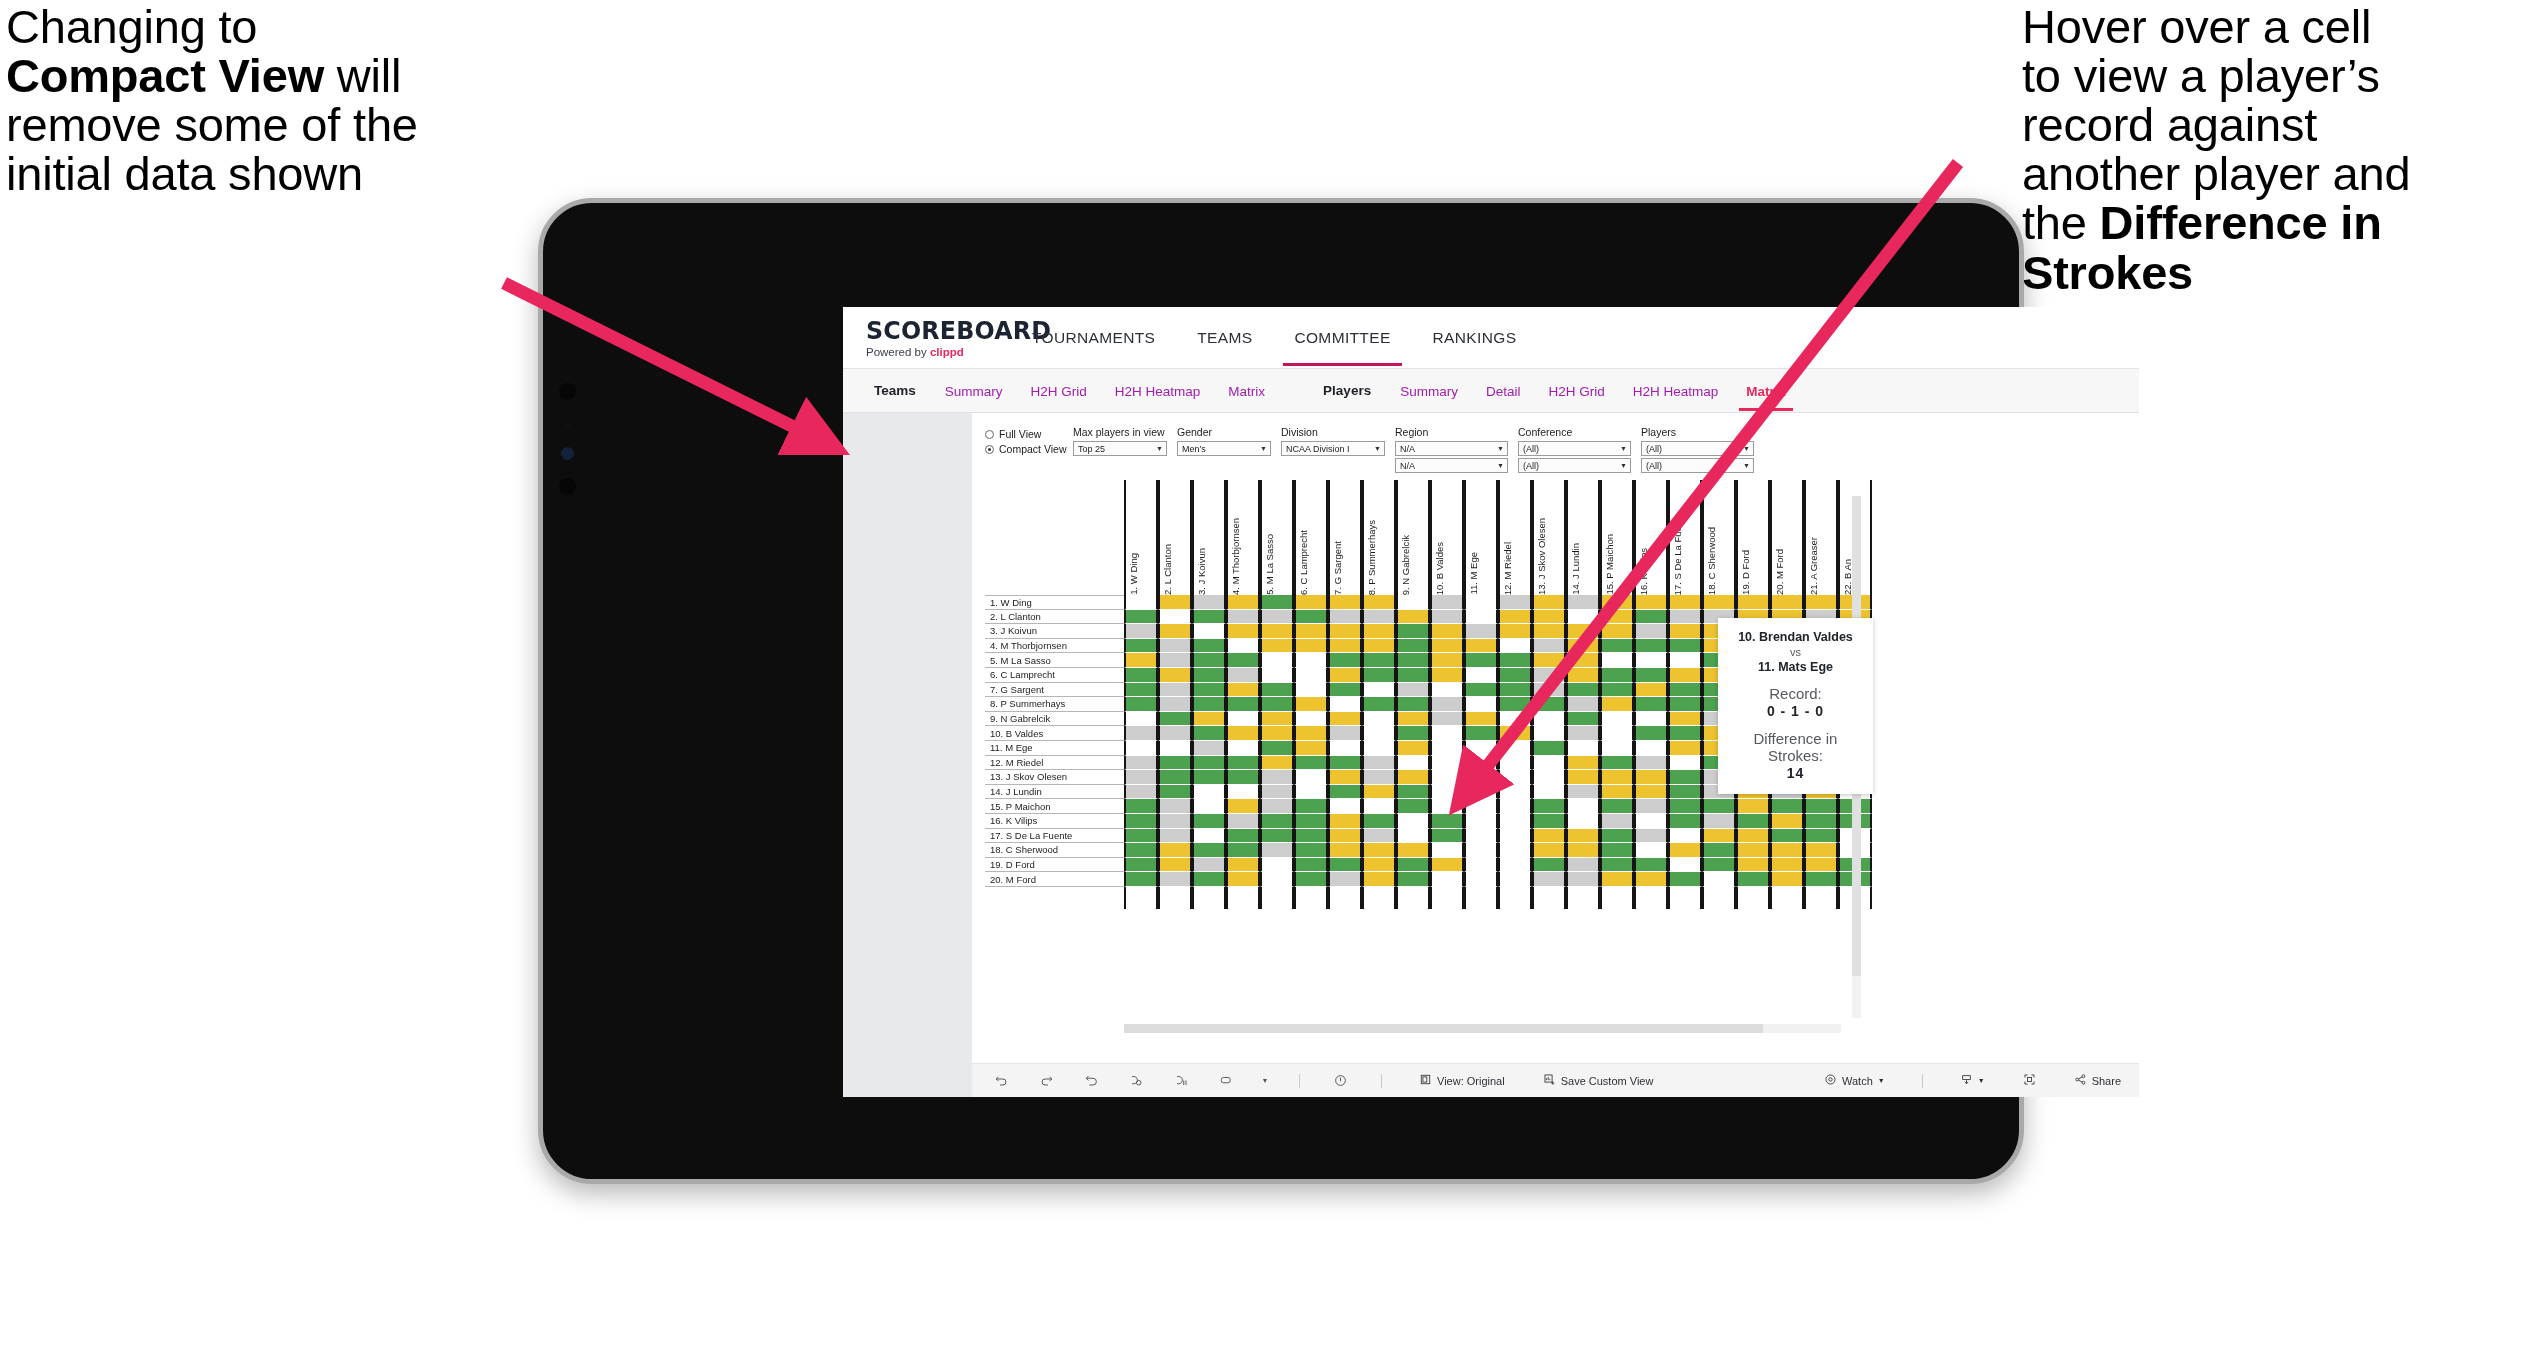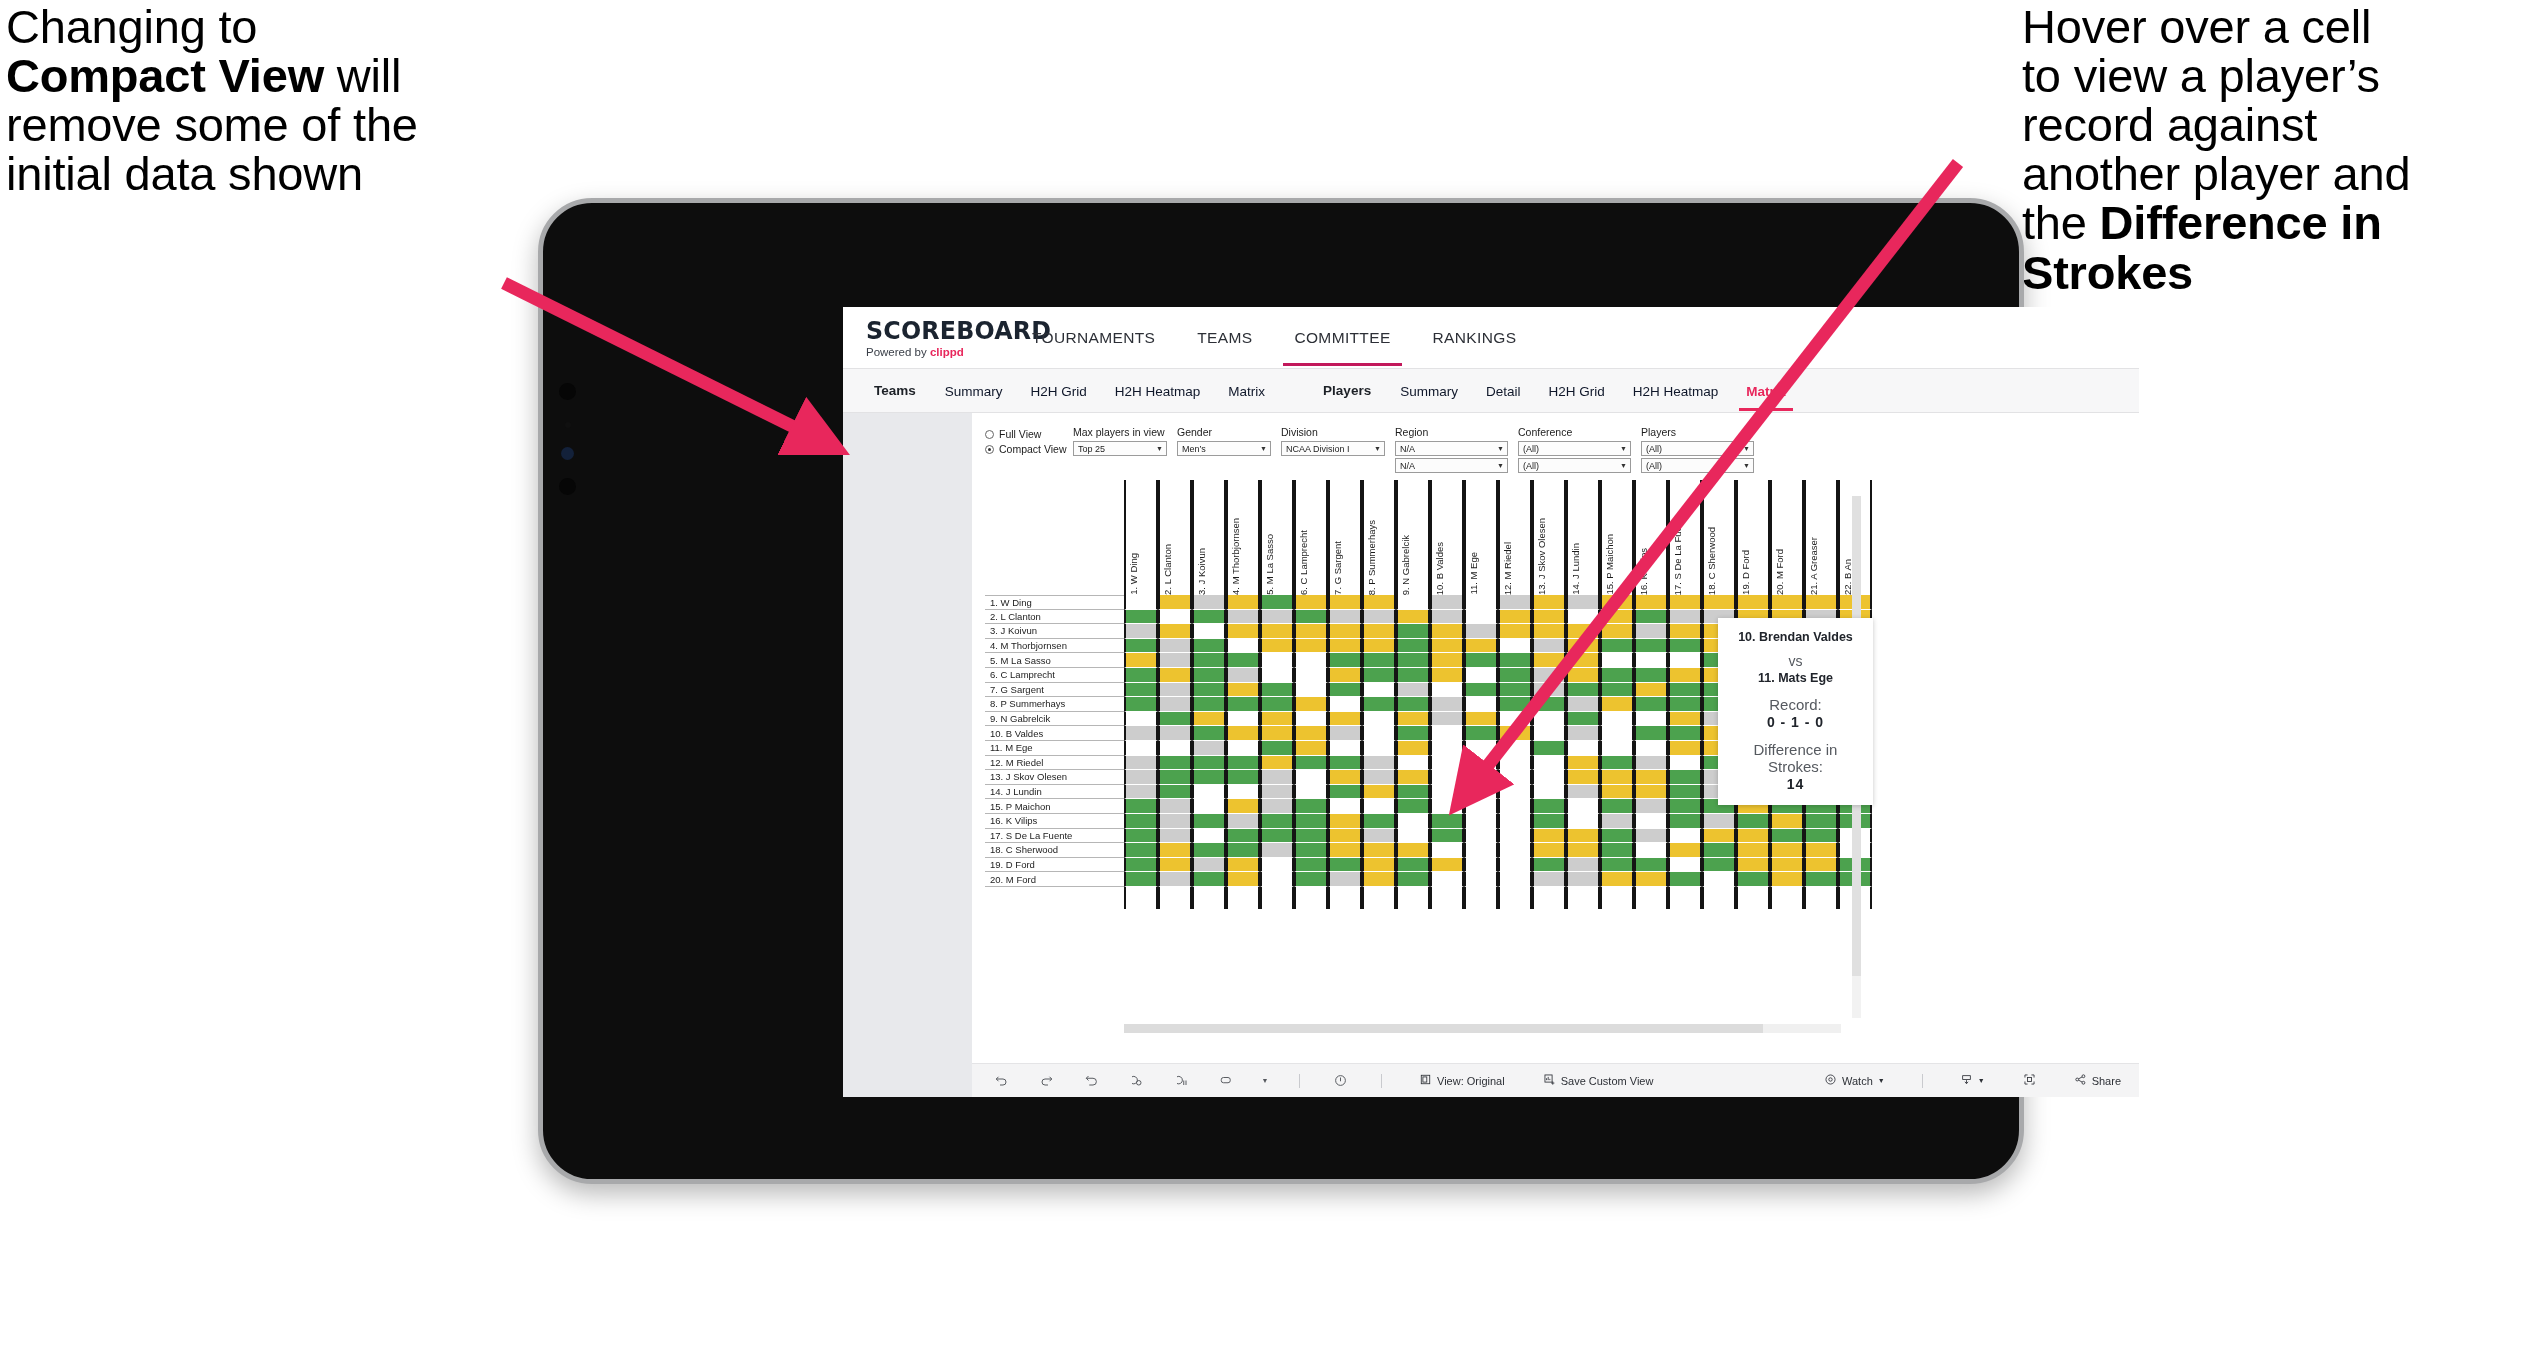--- a/index.html
+++ b/index.html
@@ -85,21 +85,21 @@
     display: flex; align-items: center;
     border-bottom: 1px solid #e2e2e4;
     padding-left: 23px; gap: 0;
   }
   .grp { display: flex; align-items: center; }
   .grp-label {
     font-size: 13.5px; font-weight: 700; color: #1d2127;
     padding: 0 15px 0 8px;
   }
   .subtab {
-    font-size: 13.5px; color: #0f172a; padding: 13px 14px 12px 14px;
+    font-size: 13.5px; color: #a21caf; padding: 13px 14px 12px 14px;
     position: relative; cursor: pointer; white-space: nowrap;
   }
   .subtab.active { color: #e8275c; font-weight: 700; }
   .subtab.active::after {
     content: ""; position: absolute; left: 7px; right: 7px; bottom: 0;
     height: 3px; background: #e8275c;
   }
   .grp-gap { width: 36px; }
 
   
@@ -195,21 +195,21 @@
 
   
   #tooltip {
     position: absolute; left: 746px; top: 205px;
     width: 155px; padding: 12px 10px 13px 10px;
     background: #ffffff;
     box-shadow: 0 1px 5px rgba(0,0,0,0.22);
     text-align: center; z-index: 20;
   }
   #tooltip .tp-name { font-size: 12.5px; font-weight: 700; color: #20242b; }
-  #tooltip .tp-vs { font-size: 14px; color: #55595f; margin: 9px 0 2px; }
+  #tooltip .tp-vs { font-size: 11px; color: #55595f; margin: 2px 0 2px; }
   #tooltip .tp-lab { font-size: 15px; color: #55595f; margin-top: 11px; }
   #tooltip .tp-val { font-size: 14px; font-weight: 700; color: #20242b; margin-top: 1px; letter-spacing: 1px; }
 
   
   #toolbar {
     position: absolute; left: 0; right: 0; bottom: 0; height: 34px;
     background: #f4f4f5; border-top: 1px solid #e4e4e6;
     display: flex; align-items: center; padding-left: 16px; gap: 18px;
   }
   .tb-ico {

